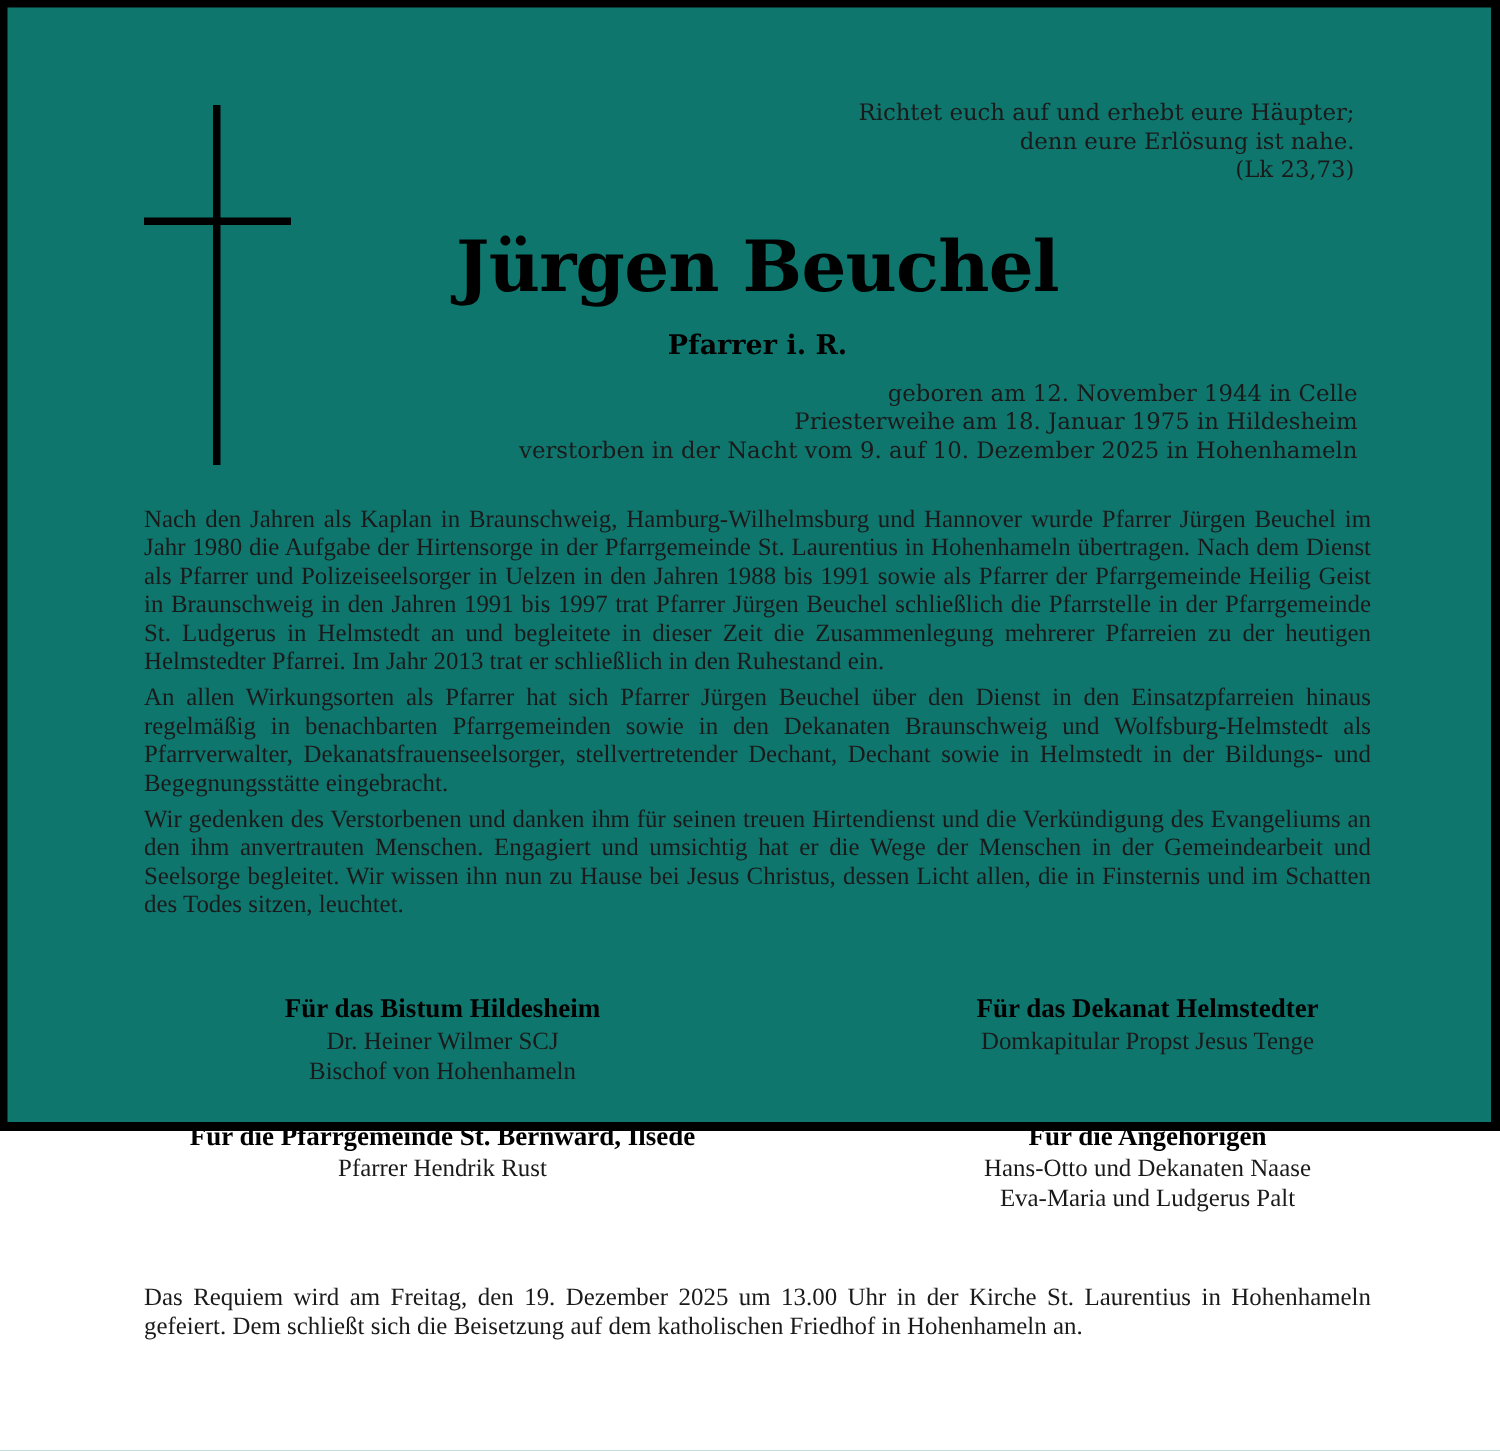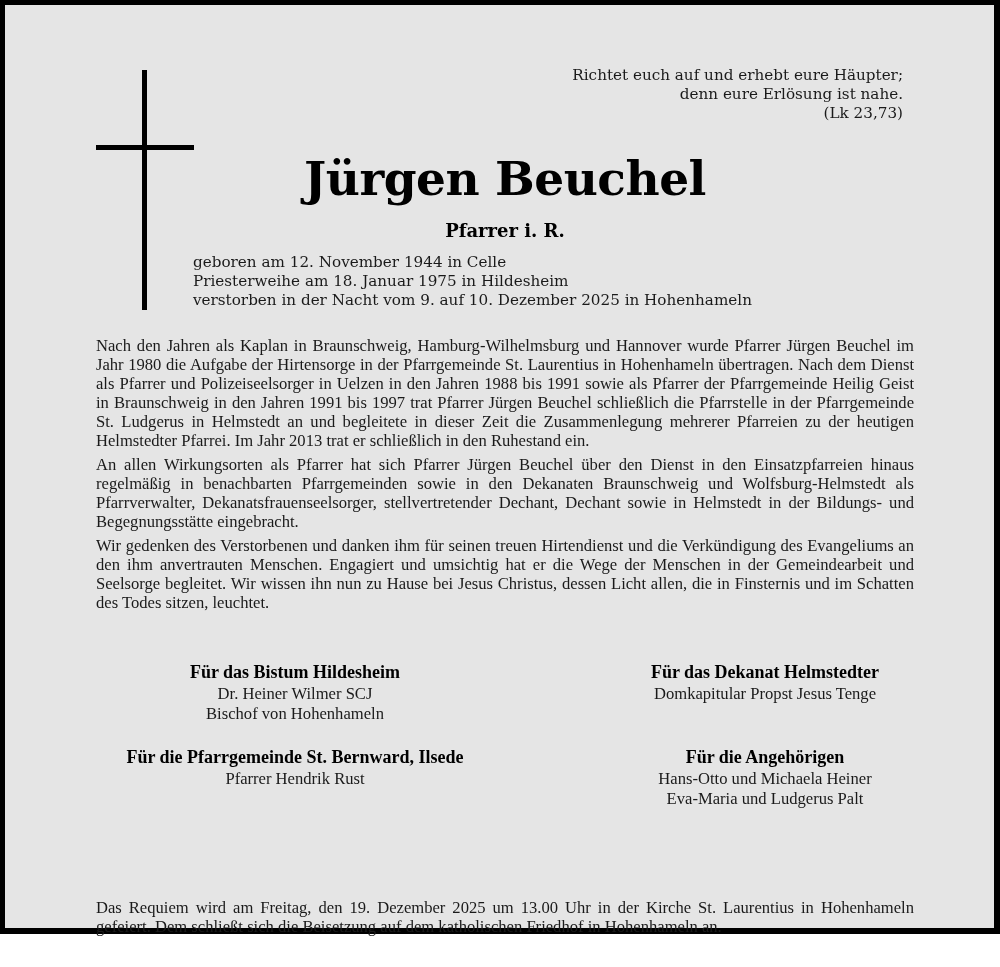--- a/index.html
+++ b/index.html
@@ -1,41 +1,41 @@
 <!DOCTYPE html>
 <html><head>
 <meta charset="utf-8">
 <style>
   html, body { margin:0; padding:0; background:#ffffff; }
   body { width:1000px; height:967px; position:relative; overflow:hidden; }
   .frame {
-    position:absolute; left:0; top:0; width:1000px; height:934px;
+    position:absolute; left:0; top:0; width:1000px; height:754px;
     box-sizing:border-box; border:5px solid #000; border-right-width:6px; border-bottom-width:6px;
-    background:#e5e5e5;
+    background:#0f766e;
   }
   .serif { font-family:"DejaVu Serif", "Liberation Serif", serif; color:#1a1a1a; }
   .cross-v { position:absolute; left:137px; top:65px; width:5px; height:240px; background:#000; }
   .cross-h { position:absolute; left:91px; top:140px; width:98px; height:5px; background:#000; }
   .motto {
     position:absolute; right:91px; top:61px; width:420px;
     text-align:right; font-size:15.2px; line-height:19px;
   }
   .motto div { white-space:nowrap; }
   .name {
     position:absolute; left:0; width:1000px; top:146px; text-align:center;
     font-family:"DejaVu Serif", "Liberation Serif", serif; font-weight:bold;
     font-size:47px; line-height:56px; color:#000; letter-spacing:-0.5px;
   }
   .title {
     position:absolute; left:0; width:1000px; top:214px; text-align:center;
     font-family:"DejaVu Serif", "Liberation Serif", serif; font-weight:bold;
     font-size:18px; line-height:24px; color:#000;
   }
   .dates {
-    position:absolute; left:188px; width:700px; top:248px; text-align:left;
+    position:absolute; left:200px; width:700px; top:248px; text-align:right;
     font-size:15.2px; line-height:19px;
   }
   .dates div { white-space:nowrap; }
   .body {
     position:absolute; left:91px; width:818px; top:331px;
     font-family:"Liberation Serif", "DejaVu Serif", serif;
     font-size:16.6px; line-height:19px; text-align:justify; color:#1a1a1a;
   }
   .body p { margin:0 0 5px 0; }
   .sig {
@@ -44,21 +44,21 @@
   }
   .sig .head { font-weight:bold; font-size:18px; line-height:24px; color:#000; }
   .sig .line { font-size:16.6px; line-height:20px; }
   .sig1 { left:130px; width:320px; top:655px; }
   .sig2 { left:585px; width:350px; top:655px; }
   .sig3 { left:80px; width:420px; top:740px; }
   .sig4 { left:585px; width:350px; top:740px; }
   .requiem {
     position:absolute; left:91px; width:818px; top:850px;
     font-family:"Liberation Serif", "DejaVu Serif", serif;
-    font-size:16.6px; line-height:19px; text-align:justify; color:#1a1a1a;margin-top:43px;
+    font-size:16.6px; line-height:19px; text-align:justify; color:#1a1a1a;
   }
 </style>
 </head>
 <body>
 
 <div class="frame">
 
   <div>
     <div class="cross-v"></div>
     <div class="cross-h"></div>
@@ -96,19 +96,19 @@
     <div class="line">Domkapitular Propst Jesus Tenge</div>
   </div>
 
   <div class="sig sig3">
     <div class="head">Für die Pfarrgemeinde St. Bernward, Ilsede</div>
     <div class="line">Pfarrer Hendrik Rust</div>
   </div>
 
   <div class="sig sig4">
     <div class="head">Für die Angehörigen</div>
-    <div class="line">Hans-Otto und Michaela Heiner</div>
+    <div class="line">Hans-Otto und Dekanaten Naase</div>
     <div class="line">Eva-Maria und Ludgerus Palt</div>
   </div>
 
   <div class="requiem">Das Requiem wird am Freitag, den 19. Dezember 2025 um 13.00 Uhr in der Kirche St. Laurentius in Hohenhameln gefeiert. Dem schließt sich die Beisetzung auf dem katholischen Friedhof in Hohenhameln an.</div>
 
 </div>
 
 </body></html>

